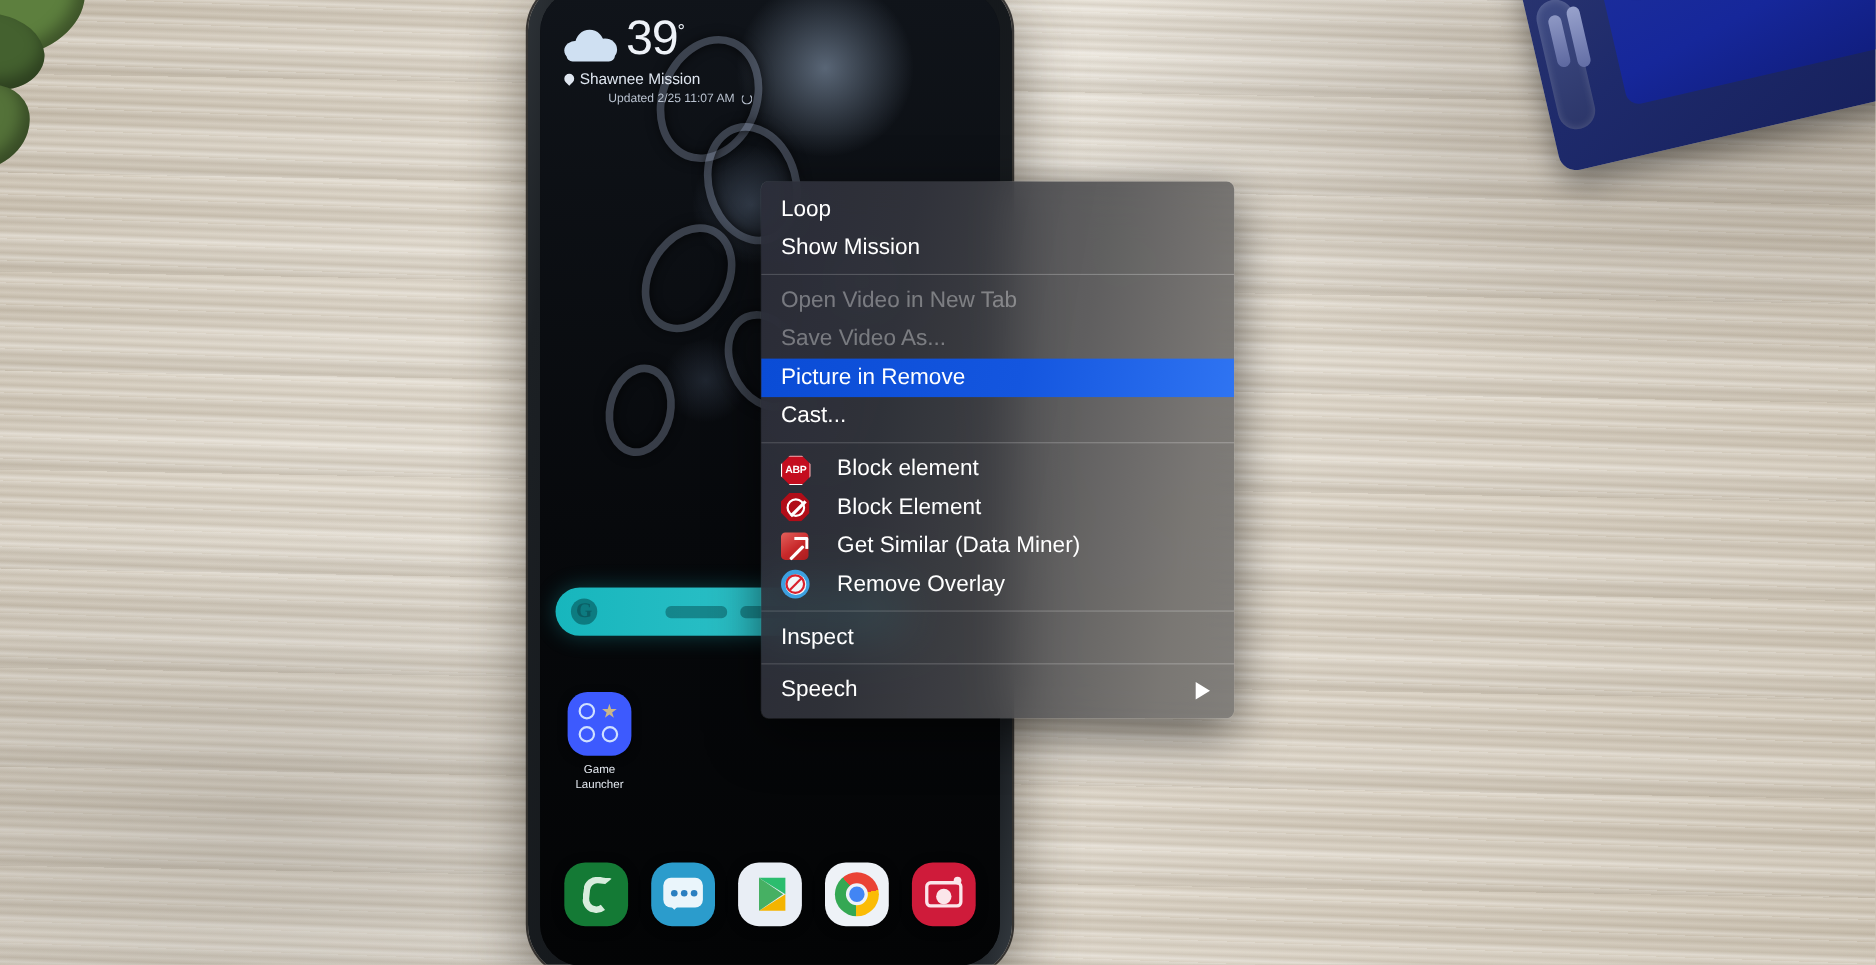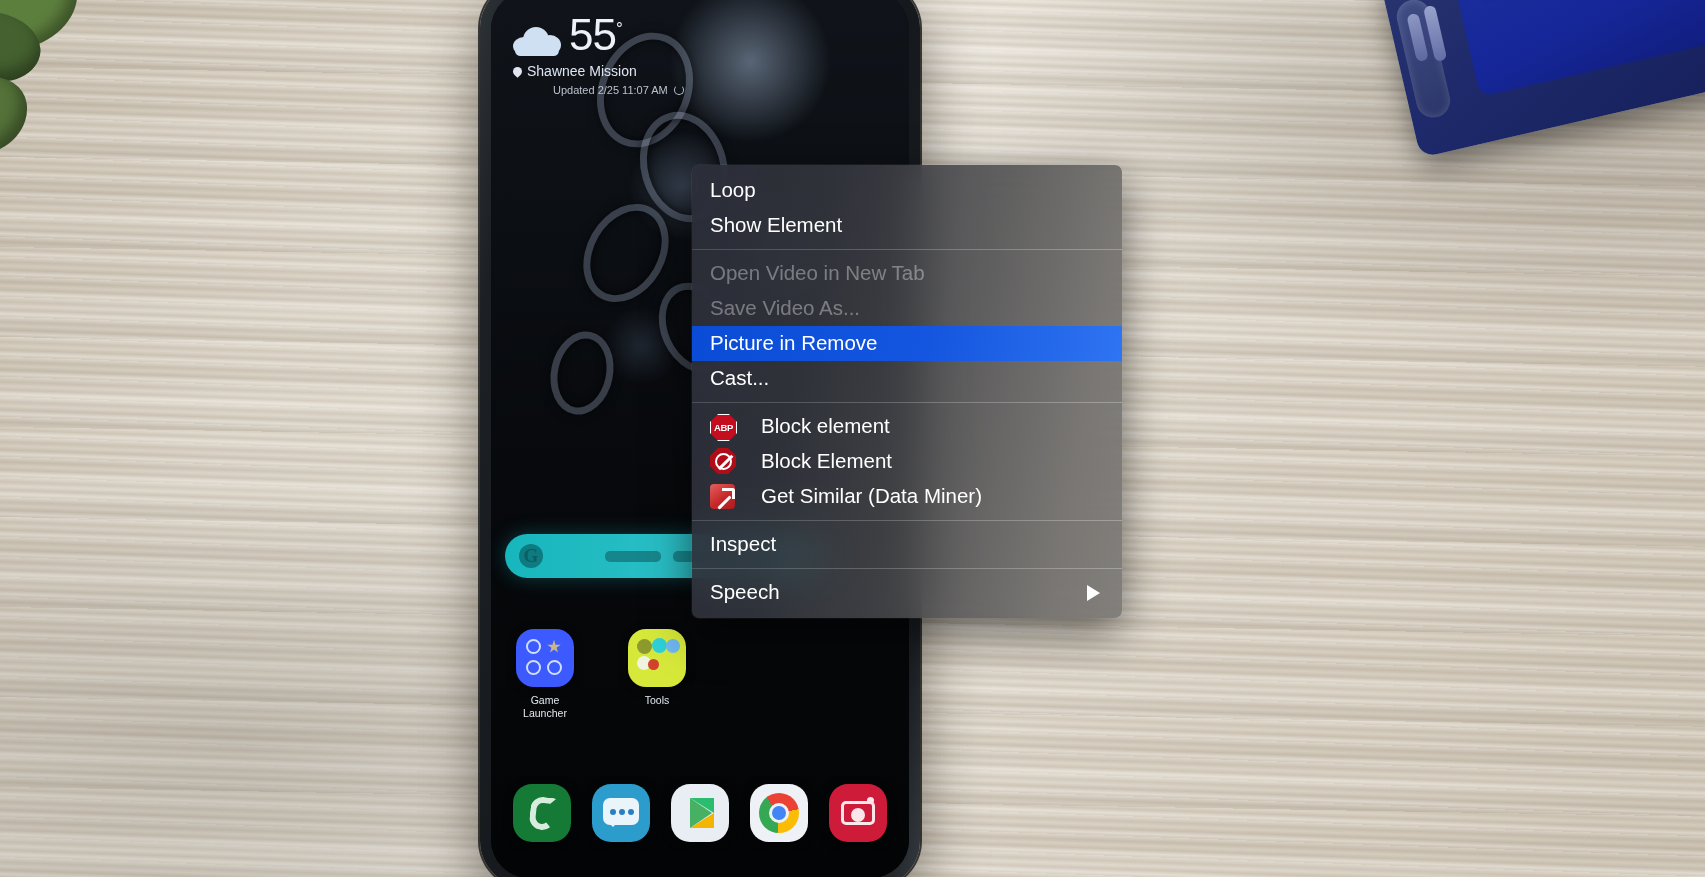--- a/index.html
+++ b/index.html
@@ -259,21 +259,21 @@
       </div>
 
       <div class="weather">
         <div class="row1">
           <div class="cloud-icon">
             <span class="p pa"></span>
               <span class="p pb"></span>
               <span class="p pc"></span>
               <span class="p pd"></span>
           </div>
-          <div class="temp"><span>55</span><sup>°</sup></div>
+          <div class="temp"><span>39</span><sup>°</sup></div>
         </div>
         <div class="wloc">
           <span class="pin"></span>
           <span>Shawnee Mission</span>
         </div>
         <div class="wupd">
           <span>Updated 2/25 11:07 AM</span>
           <span class="refresh"></span>
         </div>
       </div>
@@ -290,30 +290,20 @@
             <span class="dot d1"></span>
               <span class="dot d2"></span>
               <span class="dot d3"></span>
               <span class="star"></span>
           </div>
           <div class="lbl">
             <div>Game</div>
             <div>Launcher</div>
           </div>
         </div>
-        <div class="app">
-          <div class="tile tile-tools">
-            <i class="ti1"></i>
-              <i class="ti2"></i>
-              <i class="ti3"></i>
-              <i class="ti4"></i>
-              <i class="ti5"></i>
-          </div>
-          <div class="lbl">Tools</div>
-        </div>
       </div>
 
       <div class="dock">
         <div class="d d-phone">
             <span class="hand"></span>
           </div>
         <div class="d d-msg">
           <span class="bub"></span>
             <span class="dd dd1"></span>
             <span class="dd dd2"></span>
@@ -334,21 +324,21 @@
           </div>
       </div>
     </div>
   </div>
 
   <div class="ctxmenu" id="ctxmenu">
       <div class="mi">
         <span class="txt">Loop</span>
       </div>
       <div class="mi">
-        <span class="txt">Show Element</span>
+        <span class="txt">Show Mission</span>
       </div>
       <div class="sep"></div>
       <div class="mi disabled">
         <span class="txt">Open Video in New Tab</span>
       </div>
       <div class="mi disabled">
         <span class="txt">Save Video As...</span>
       </div>
       <div class="mi sel">
         <span class="txt">Picture in Remove</span>
@@ -372,20 +362,28 @@
         <span class="txt">Block Element</span>
       </div>
       <div class="mi">
         <span class="ico">
           <span class="ico-dm">
             <span class="pick"></span>
           </span>
         </span>
         <span class="txt">Get Similar (Data Miner)</span>
       </div>
+      <div class="mi">
+        <span class="ico">
+          <span class="ico-ro">
+            <span class="inner"></span>
+          </span>
+        </span>
+        <span class="txt">Remove Overlay</span>
+      </div>
       <div class="sep"></div>
       <div class="mi">
         <span class="txt">Inspect</span>
       </div>
       <div class="sep"></div>
       <div class="mi">
         <span class="txt">Speech</span>
         <span class="arrow"></span>
       </div>
     </div>

